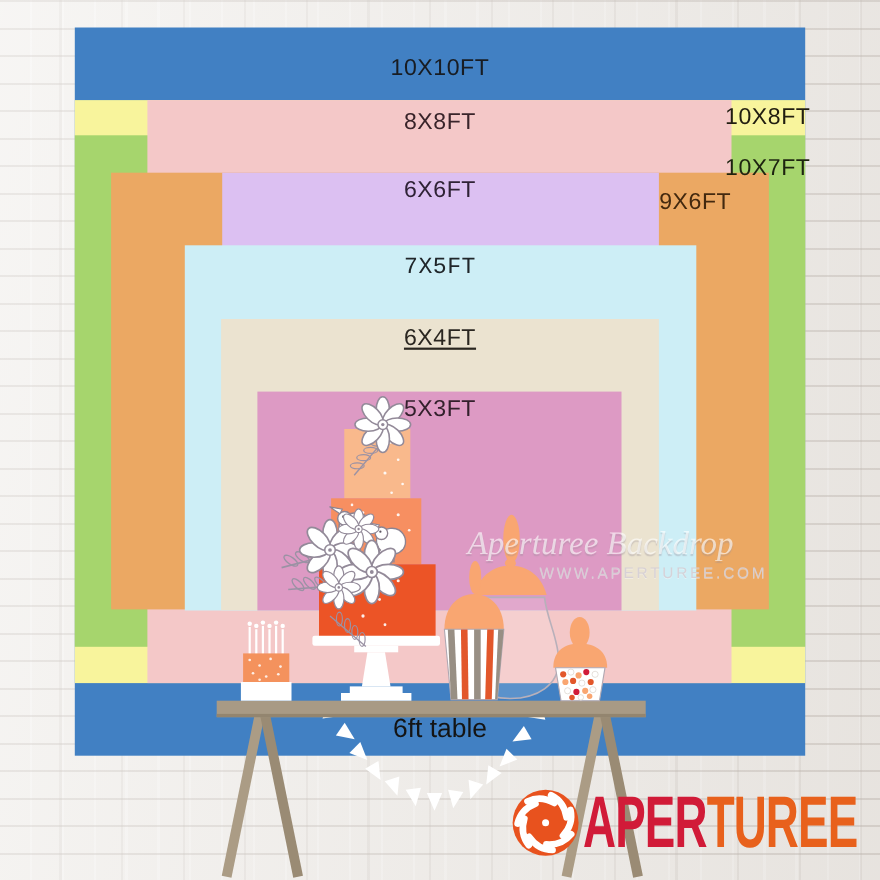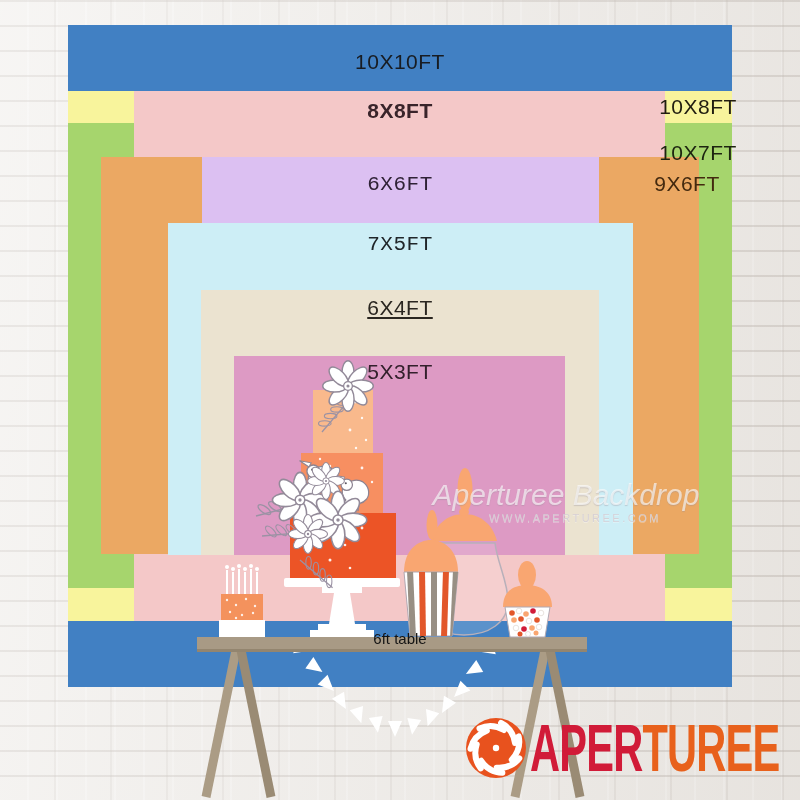--- a/index.html
+++ b/index.html
@@ -22,46 +22,46 @@
   .r-6x6{left:202px;top:157px;width:397px;height:398px;}
   .r-7x5{left:168px;top:223px;width:465px;height:332px;}
   .r-6x4{left:201px;top:290px;width:398px;height:265px;}
   .r-5x3{left:234px;top:356px;width:331px;height:199px;}
 
   .size-label{
     position:absolute;transform:translate(-50%,-50%);
     font-size:21px;color:#26222a;letter-spacing:.5px;white-space:nowrap;z-index:4;
   }
   .l-10x10{left:400px;top:62px;color:#181c22;}
-  .l-8x8{left:400px;top:111px;color:#39242a;font-weight:bold;}
+  .l-8x8{left:400px;top:111px;color:#39242a;}
   .l-10x8{left:698px;top:107px;color:#211d10;}
   .l-10x7{left:698px;top:153px;color:#1d2410;}
-  .l-6x6{left:400px;top:184px;color:#2f2236;font-family:Liberation Mono, monospace;}
-  .l-9x6{left:687px;top:184px;color:#43290f;}
+  .l-6x6{left:400px;top:173px;color:#2f2236;}
+  .l-9x6{left:632px;top:184px;color:#43290f;}
   .l-7x5{left:400px;top:244px;color:#20262a;font-family:Liberation Mono, monospace;}
   .l-6x4{left:400px;top:308px;color:#2a2620;text-decoration:underline;}
   .l-5x3{left:400px;top:372px;color:#33202c;}
 
   #scene{position:absolute;left:0;top:0;z-index:2;}
 
   .wm{position:absolute;text-align:center;z-index:3;pointer-events:none;}
   .wm-script{
-    left:416px;top:478px;width:300px;
-    font-family:Liberation Sans, sans-serif;font-style:italic;font-size:30px;line-height:1.1;
+    left:396px;top:478px;width:300px;
+    font-family:Liberation Serif, serif;font-style:italic;font-size:30px;line-height:1.1;
     color:rgba(255,255,255,.62);text-shadow:0 1px 1px rgba(150,140,152,.35);
   }
   .wm-url{
-    left:453px;top:512px;width:244px;
-    font-size:11px;letter-spacing:2.5px;color:rgba(213,206,213,.92);
+    left:472px;top:512px;width:244px;
+    font-size:14px;letter-spacing:2.5px;color:rgba(213,206,213,.92);
     text-shadow:0 1px 0 rgba(255,255,255,.35);
   }
 
   .table-label{
-    position:absolute;left:400px;top:638px;transform:translate(-50%,-50%);
-    font-size:15px;color:#141414;z-index:4;white-space:nowrap;
+    position:absolute;left:400px;top:663px;transform:translate(-50%,-50%);
+    font-size:24px;color:#141414;z-index:4;white-space:nowrap;
   }
 
   .logo{position:absolute;left:464px;top:713px;height:70px;display:flex;align-items:center;z-index:5;}
   .logo-mark{width:64px;height:64px;flex:none;margin-right:2px;}
   .logo-text{
     font-weight:bold;font-size:52px;line-height:1;letter-spacing:-1px;white-space:nowrap;
     transform:scale(0.80,1.28);transform-origin:left center;
   }
 </style>
 </head>

